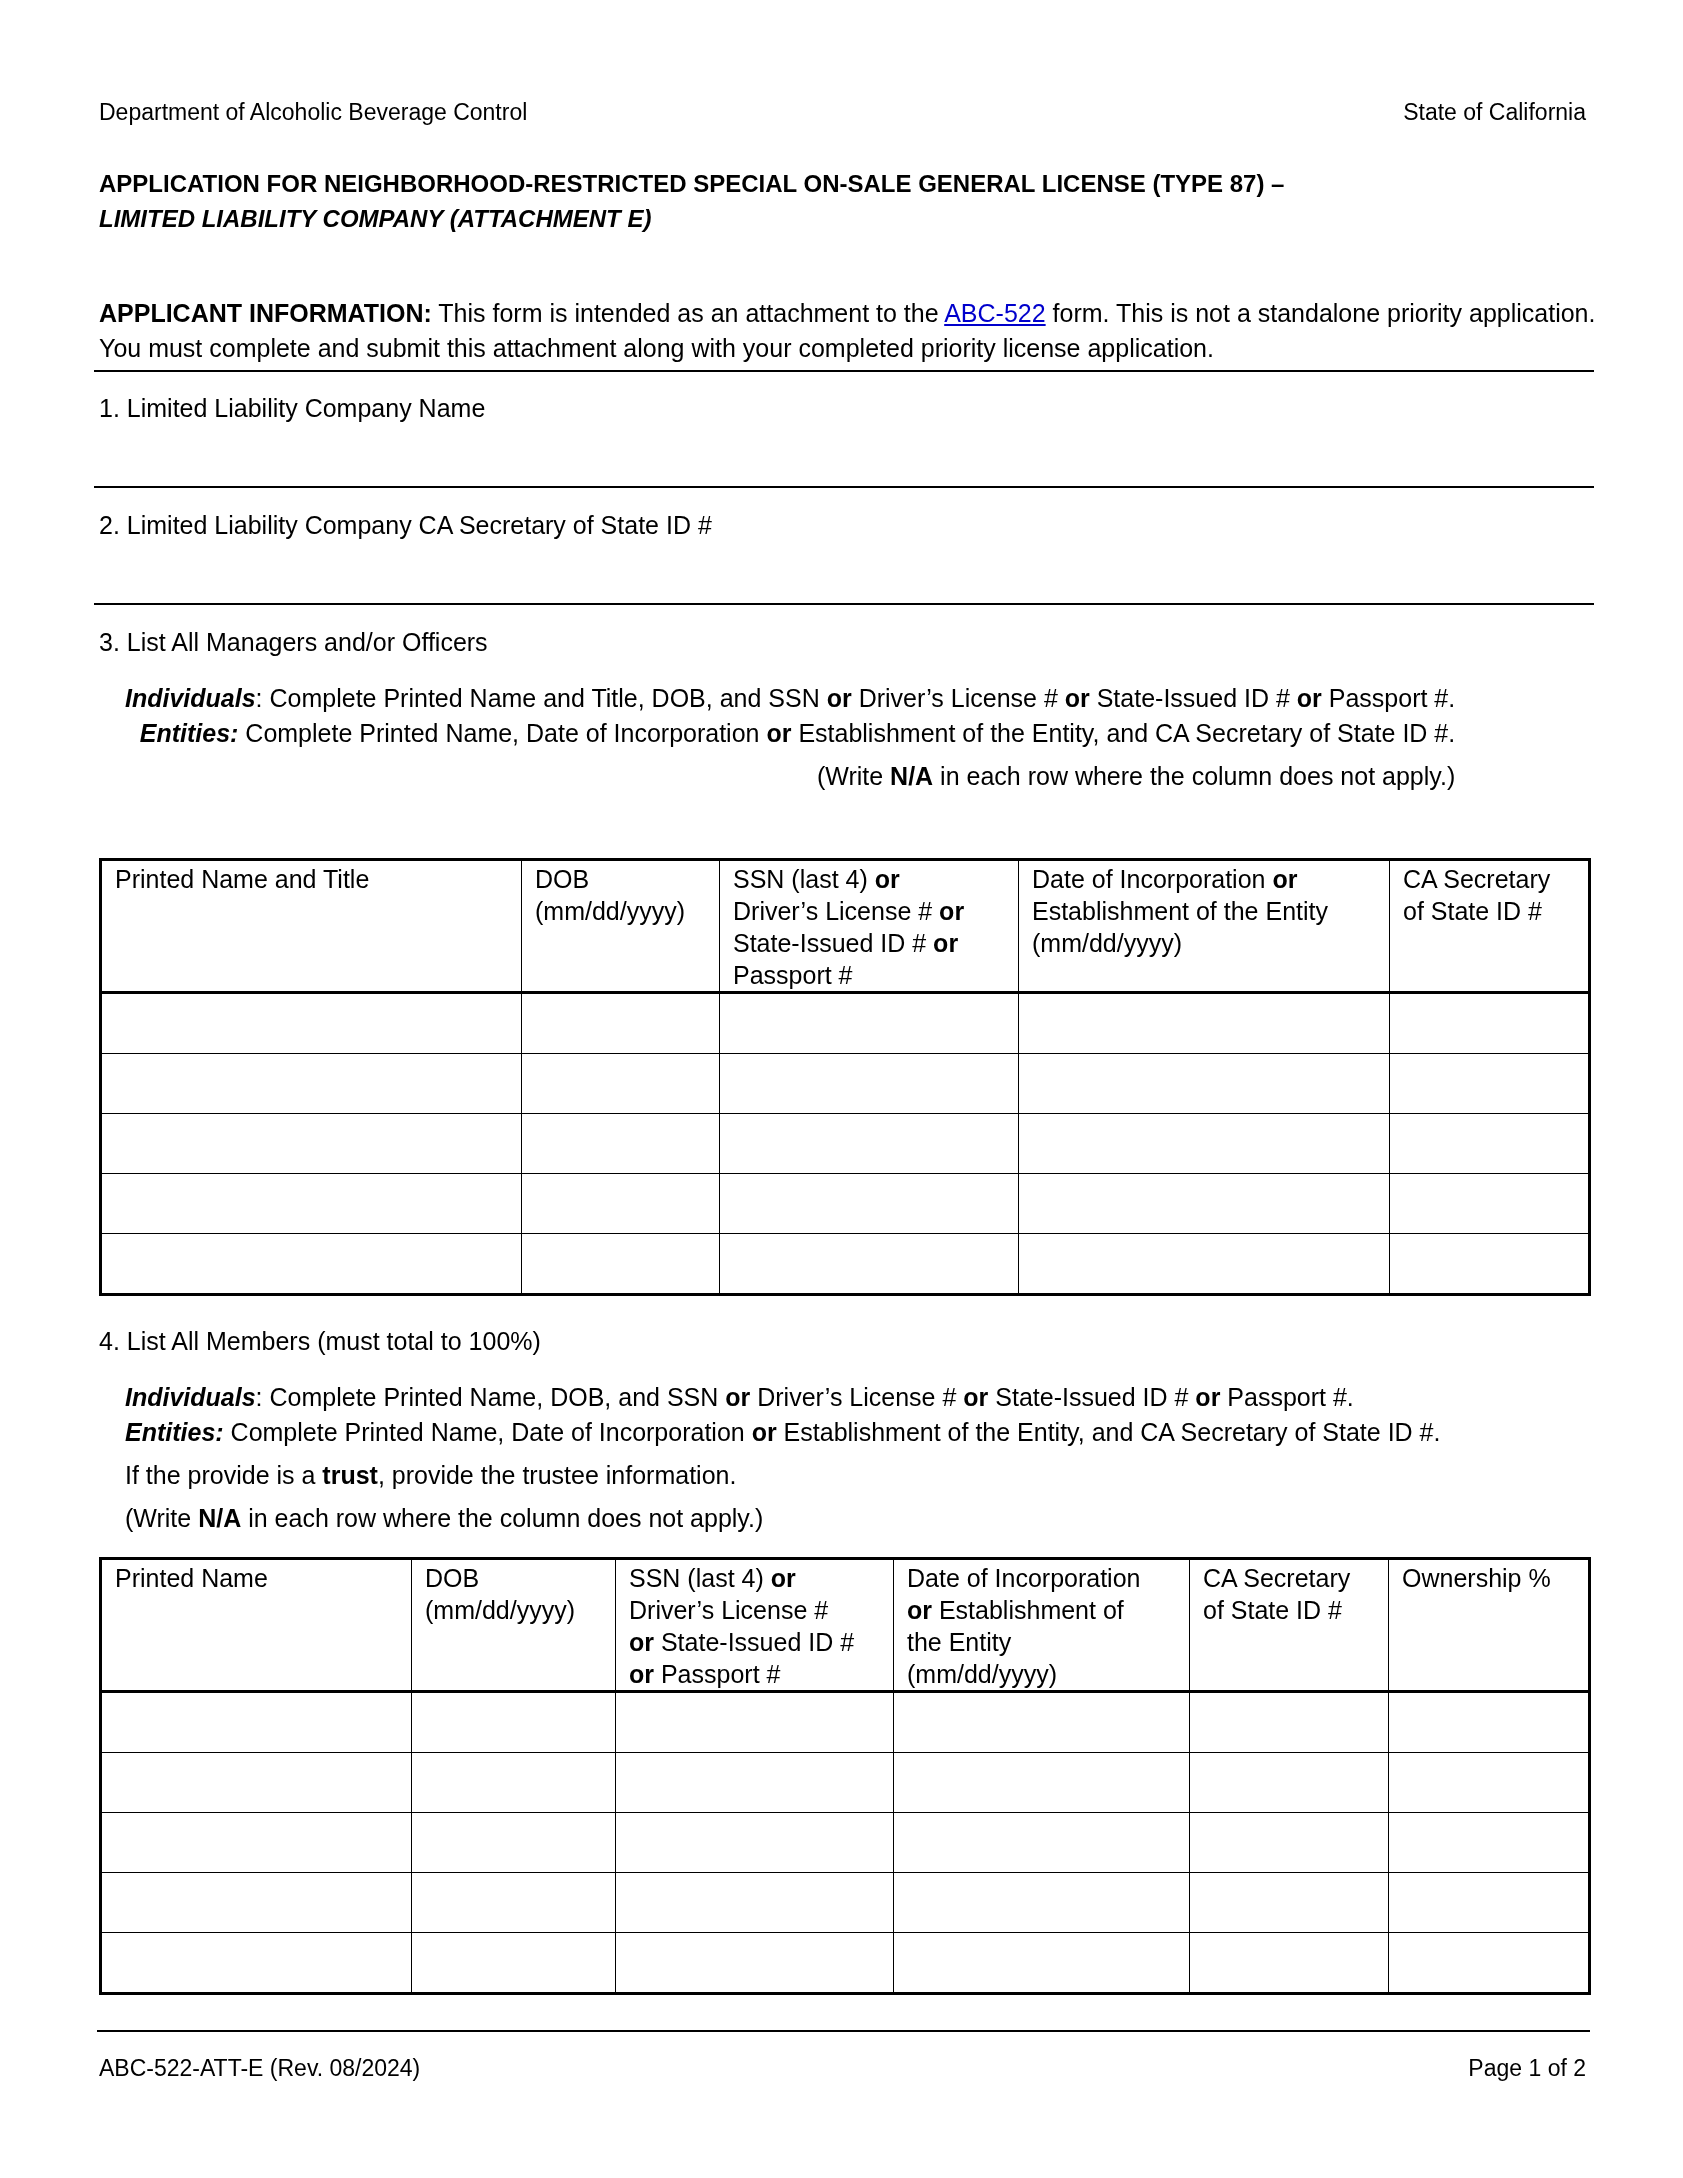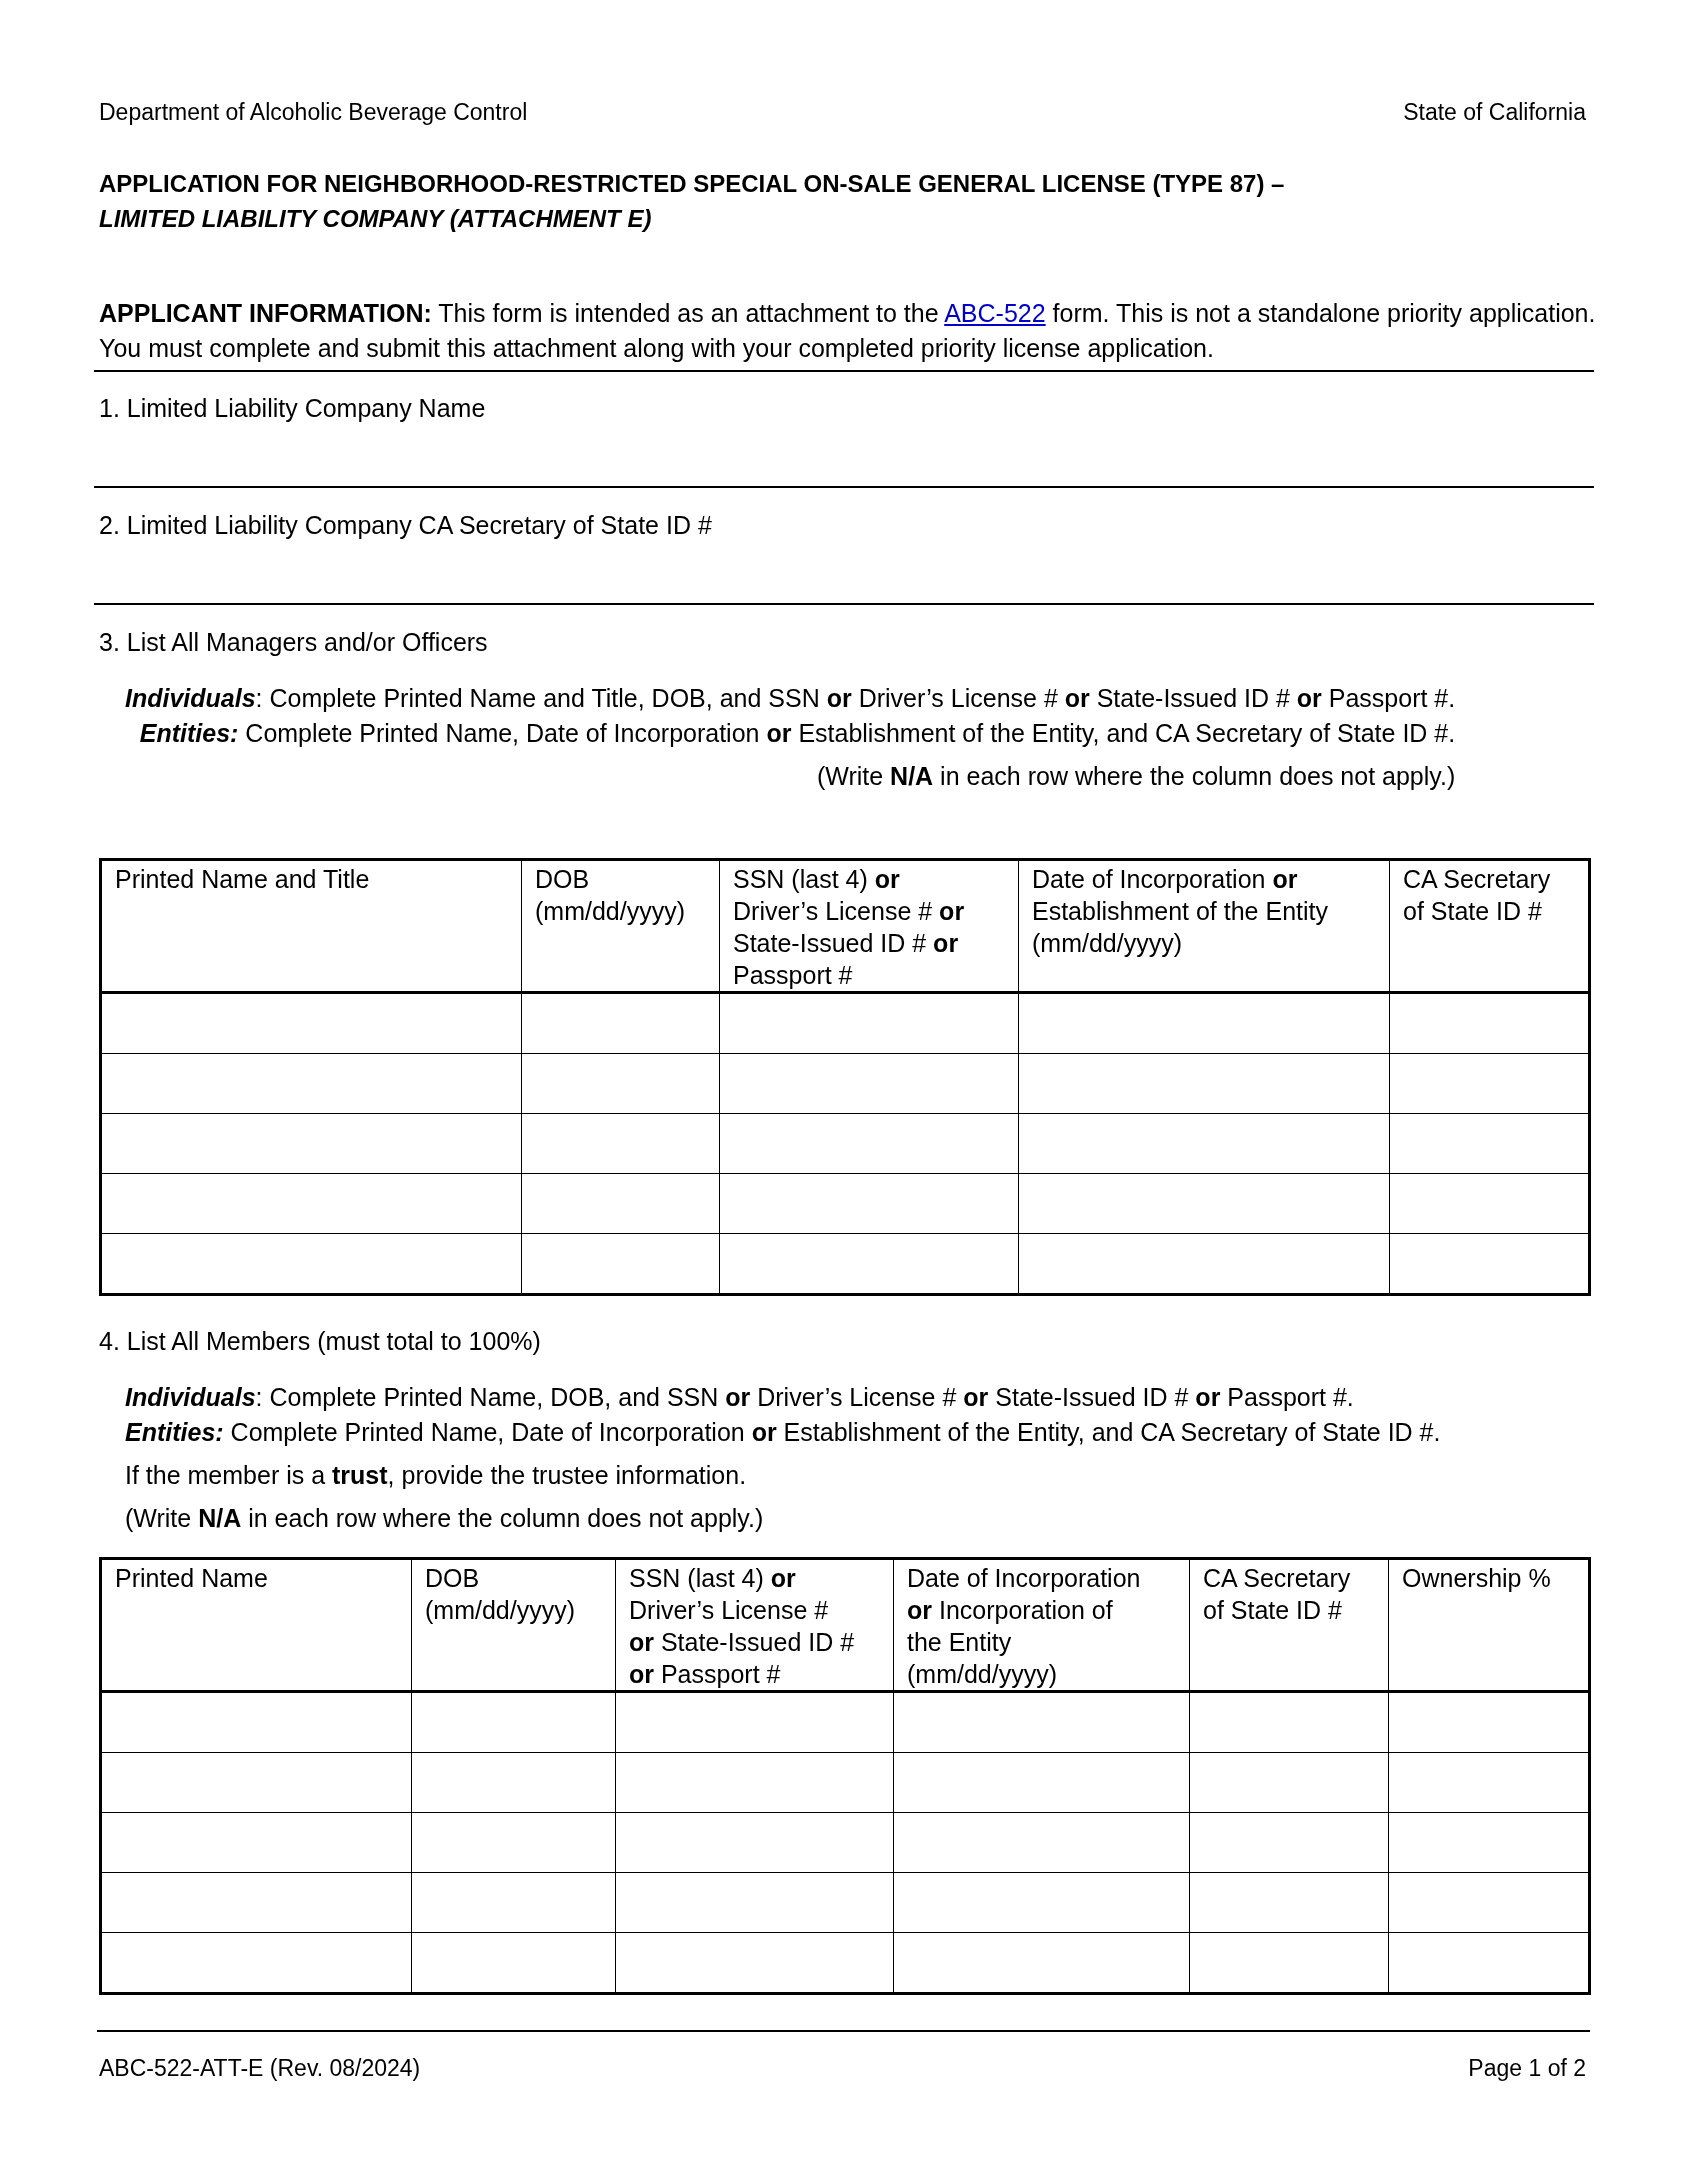--- a/index.html
+++ b/index.html
@@ -107,39 +107,39 @@
         <td></td>
         <td></td>
       </tr>
   </tbody>
 </table>
 
 <div class="abs label" style="top:1327px;">4. List All Members (must total to 100%)</div>
 <div class="abs instr" style="top:1380px;">
   <div><span class="em">Individuals</span><span>: Complete Printed Name, DOB, and SSN </span><b>or</b><span> Driver’s License # </span><b>or</b><span> State-Issued ID # </span><b>or</b><span> Passport #.</span></div>
   <div><span class="em">Entities:</span><span> Complete Printed Name, Date of Incorporation </span><b>or</b><span> Establishment of the Entity, and CA Secretary of State ID #.</span></div>
-  <div style="margin-top:8px;"><span>If the member is a </span><b>trust</b><span>, provide the trustee information.</span></div>
+  <div style="margin-top:8px;"><span>If the provide is a </span><b>trust</b><span>, provide the trustee information.</span></div>
   <div style="margin-top:8px;"><span>(Write </span><b>N/A</b><span> in each row where the column does not apply.)</span></div>
 </div>
 
 <table class="grid" style="left:99px; top:1557px; width:1489px;">
   <colgroup>
       <col style="width:311px">
       <col style="width:204px">
       <col style="width:278px">
       <col style="width:296px">
       <col style="width:199px">
       <col style="width:201px">
     </colgroup>
   <thead>
     <tr style="height:129px;padding-left:12px;">
       <th><span>Printed Name</span></th>
       <th><span>DOB</span><br><span>(mm/dd/yyyy)</span></th>
       <th><span>SSN (last 4) </span><b>or</b><br><span>Driver’s License #</span><br><b>or</b><span> State-Issued ID #</span><br><b>or</b><span> Passport #</span></th>
-      <th><span>Date of Incorporation</span><br><b>or</b><span> Incorporation of</span><br><span>the Entity</span><br><span>(mm/dd/yyyy)</span></th>
+      <th><span>Date of Incorporation</span><br><b>or</b><span> Establishment of</span><br><span>the Entity</span><br><span>(mm/dd/yyyy)</span></th>
       <th><span>CA Secretary of State ID #</span></th>
       <th><span>Ownership %</span></th>
     </tr>
   </thead>
   <tbody>
     <tr>
         <td></td>
         <td></td>
         <td></td>
         <td></td>

